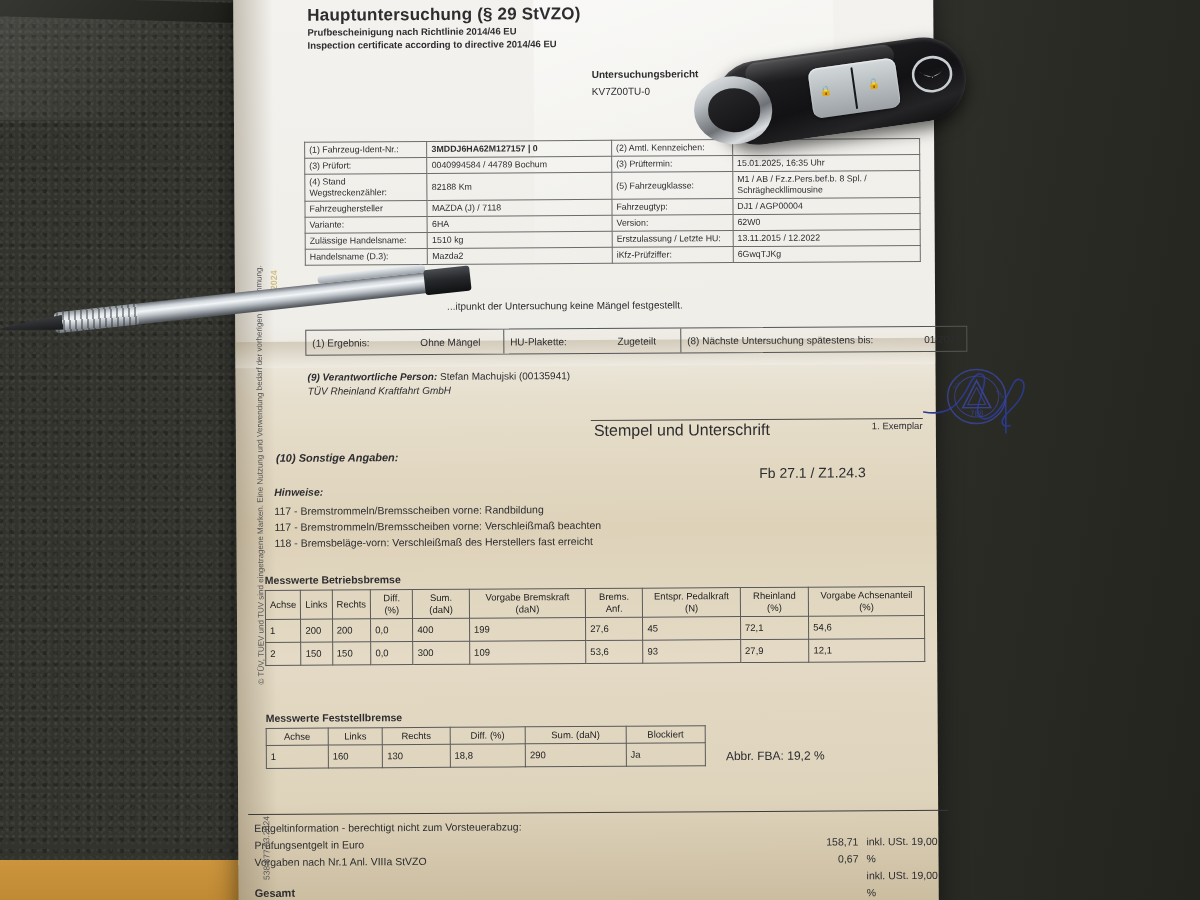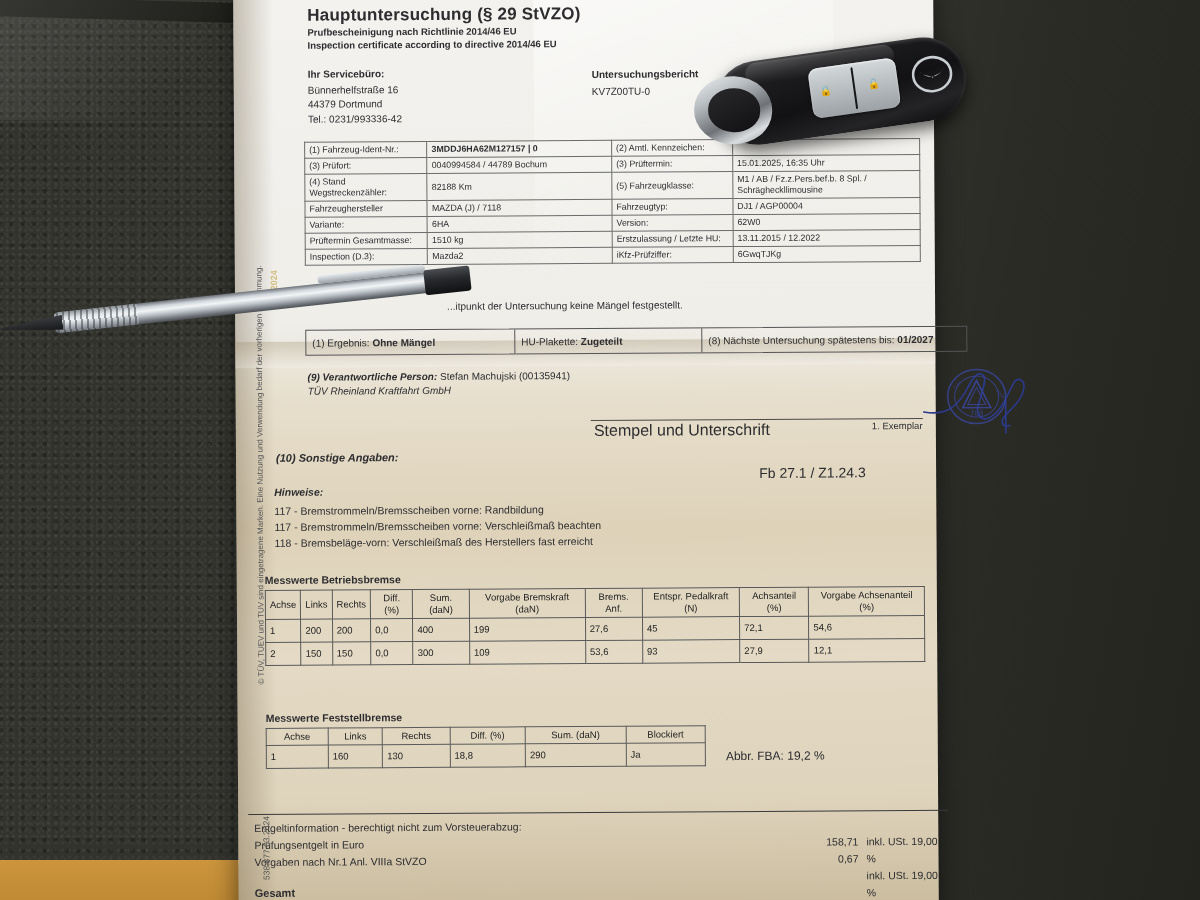--- a/index.html
+++ b/index.html
@@ -92,21 +92,21 @@
   table.vt td.lab2{width:118px;}
   table.vt td.val2{width:190px;}
   table.vt td.bold{font-weight:bold;}
 
   .t-result-line{position:absolute;left:212px;top:312px;font-size:10px;}
 
   
   .rbox{position:absolute;left:70px;top:340px;width:660px;height:24px;border:1px solid #555;display:flex;}
   .rbox > div{border-right:1px solid #555;display:flex;align-items:center;padding:0 6px;font-size:10px;white-space:nowrap;}
   .rbox > div:last-child{border-right:none;}
-  .rbox b{font-weight:bold;}
+  .rbox b{font-weight:normal;margin-left:48px;}
   .c1{width:196px;} .c2{width:174px;} .c3{flex:1;}
 
   .resp{position:absolute;left:72px;top:381px;font-size:10px;line-height:14px;}
   .resp .ttl{font-weight:bold;font-style:italic;}
   .resp .co{font-style:italic;}
 
   .sigline{position:absolute;left:355px;top:432px;width:332px;border-top:1px solid #4a4a4a;}
   .siglab{position:absolute;left:358px;top:434px;font-size:16px;}
   .sigcode{position:absolute;left:523px;top:434px;font-size:14px;margin-top:44px;}
   .sigexe{position:absolute;left:636px;top:434px;font-size:9.5px;}
@@ -226,26 +226,20 @@
     <div class="fold"></div>
     <div class="shine"></div>
     <div class="botshade"></div>
 
     <div class="doc">
 
       <div class="t-h1">Hauptuntersuchung (§ 29 StVZO)</div>
       <div class="t-h2">Prufbescheinigung nach Richtlinie 2014/46 EU</div>
       <div class="t-h3">Inspection certificate according to directive 2014/46 EU</div>
 
-      <div class="blk-office">
-        <div class="b">Ihr Servicebüro:</div>
-        <div>Bünnerhelfstraße 16</div>
-        <div>44379 Dortmund</div>
-        <div>Tel.: 0231/993336-42</div>
-      </div>
 
       <div class="blk-report">
         <div class="b">Untersuchungsbericht</div>
         <div>KV7Z00TU-0</div>
       </div>
 
       <table class="vt">
         <tbody id="vt-body">
             <tr>
               <td class="lab">(1) Fahrzeug-Ident-Nr.:</td>
@@ -271,27 +265,27 @@
               <td class="lab2">Fahrzeugtyp:</td>
               <td class="val2">DJ1 / AGP00004</td>
             </tr>
             <tr>
               <td class="lab">Variante:</td>
               <td class="val">6HA</td>
               <td class="lab2">Version:</td>
               <td class="val2">62W0</td>
             </tr>
             <tr>
-              <td class="lab">Prüftermin Gesamtmasse:</td>
+              <td class="lab">Zulässige Handelsname:</td>
               <td class="val">1510 kg</td>
               <td class="lab2">Erstzulassung / Letzte HU:</td>
               <td class="val2">13.11.2015 / 12.2022</td>
             </tr>
             <tr>
-              <td class="lab">Inspection (D.3):</td>
+              <td class="lab">Handelsname (D.3):</td>
               <td class="val">Mazda2</td>
               <td class="lab2">iKfz-Prüfziffer:</td>
               <td class="val2">6GwqTJKg</td>
             </tr>
           </tbody>
       </table>
 
       <div class="t-result-line">...itpunkt der Untersuchung keine Mängel festgestellt.</div>
 
       <div class="rbox">
@@ -345,21 +339,21 @@
         <thead>
             <tr id="sb-head">
               <th>Achse</th>
               <th>Links</th>
               <th>Rechts</th>
               <th>Diff. (%)</th>
               <th>Sum. (daN)</th>
               <th>Vorgabe Bremskraft (daN)</th>
               <th>Brems. Anf.</th>
               <th>Entspr. Pedalkraft (N)</th>
-              <th>Achsanteil (%)</th>
+              <th>Rheinland (%)</th>
               <th>Vorgabe Achsenanteil (%)</th>
             </tr>
           </thead>
         <tbody id="sb-body">
             <tr>
               <td>1</td>
               <td>200</td>
               <td>200</td>
               <td>0,0</td>
               <td>400</td>

